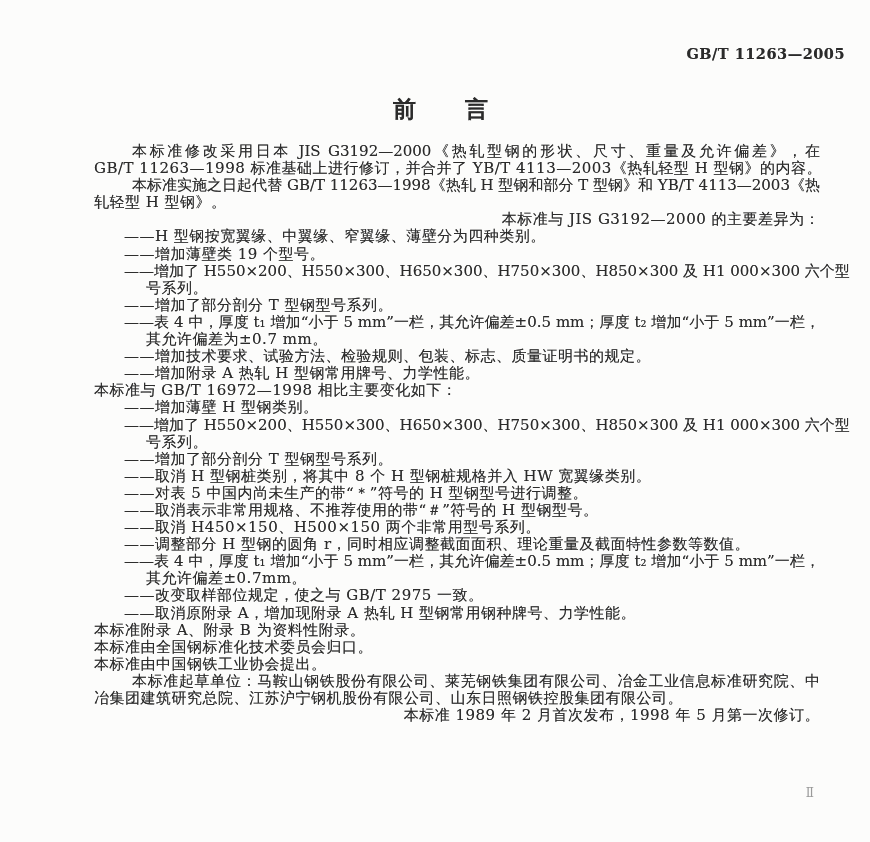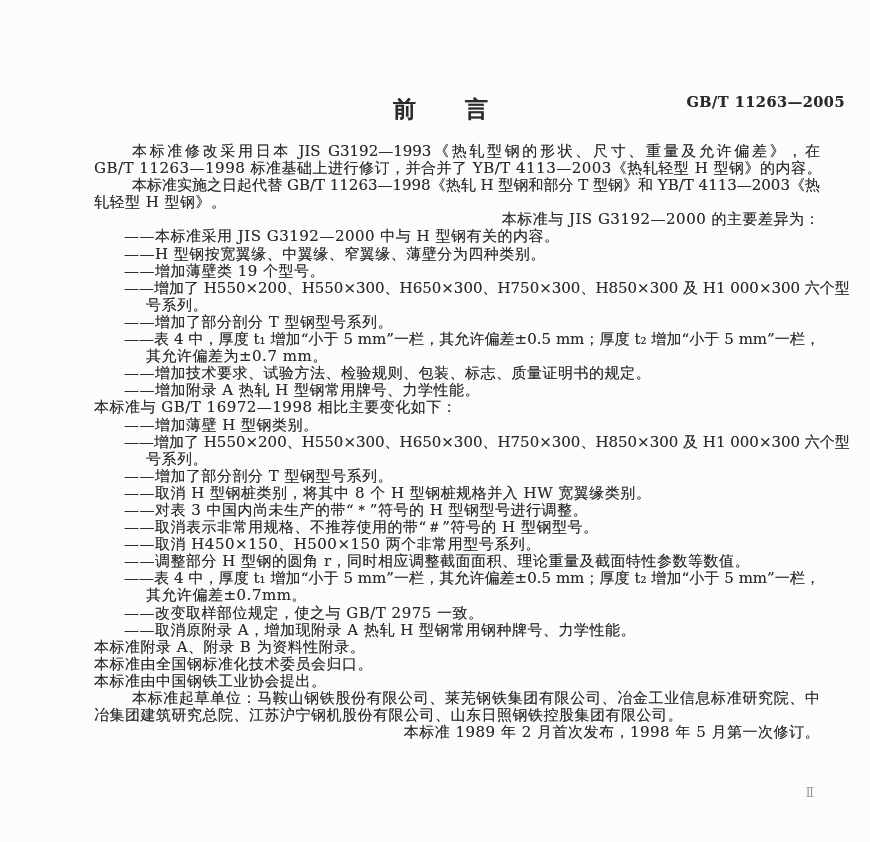--- a/index.html
+++ b/index.html
@@ -15,21 +15,20 @@
     color: #2b2b2b;
     font-family: "DejaVu Serif", "Liberation Serif", serif;
     text-shadow: 0 0 0.4px rgba(45,45,45,0.55);
   }
   .doc-number {
     position: absolute;
     top: 45px; right: 25px;
     font-size: 14.5px;
     font-weight: bold;
     letter-spacing: 0.5px;
-    margin-top: 48px;
   }
   .title {
     position: absolute;
     top: 88px; left: 0;
     width: 100%;
     margin: 6px;
     text-align: center;
     font-family: "DejaVu Sans", "Liberation Sans", sans-serif;
     font-size: 23px;
     font-weight: bold;
@@ -62,42 +61,41 @@
     text-shadow: none;
   }
 </style>
 </head>
 <body>
 
 <div class="page">
   <div class="doc-number">GB/T 11263—2005</div>
   <h1 class="title">前　　言</h1>
   <div class="body">
-      <div class="line indent justify">本标准修改采用日本 JIS G3192—1993《热轧型钢的形状、尺寸、重量及允许偏差》，在</div>
+      <div class="line indent justify">本标准修改采用日本 JIS G3192—2000《热轧型钢的形状、尺寸、重量及允许偏差》，在</div>
       <div class="line margin">GB/T 11263—1998 标准基础上进行修订，并合并了 YB/T 4113—2003《热轧轻型 H 型钢》的内容。</div>
       <div class="line indent justify">本标准实施之日起代替 GB/T 11263—1998《热轧 H 型钢和部分 T 型钢》和 YB/T 4113—2003《热</div>
       <div class="line margin">轧轻型 H 型钢》。</div>
       <div class="line indent">本标准与 JIS G3192—2000 的主要差异为：</div>
-      <div class="line dash">——本标准采用 JIS G3192—2000 中与 H 型钢有关的内容。</div>
       <div class="line dash">——H 型钢按宽翼缘、中翼缘、窄翼缘、薄壁分为四种类别。</div>
       <div class="line dash">——增加薄壁类 19 个型号。</div>
       <div class="line dash justify">——增加了 H550×200、H550×300、H650×300、H750×300、H850×300 及 H1 000×300 六个型</div>
       <div class="line dashcont">号系列。</div>
       <div class="line dash">——增加了部分剖分 T 型钢型号系列。</div>
       <div class="line dash justify">——表 4 中，厚度 t₁ 增加“小于 5 mm”一栏，其允许偏差±0.5 mm；厚度 t₂ 增加“小于 5 mm”一栏，</div>
       <div class="line dashcont">其允许偏差为±0.7 mm。</div>
       <div class="line dash">——增加技术要求、试验方法、检验规则、包装、标志、质量证明书的规定。</div>
       <div class="line dash">——增加附录 A 热轧 H 型钢常用牌号、力学性能。</div>
       <div class="line margin">本标准与 GB/T 16972—1998 相比主要变化如下：</div>
       <div class="line dash">——增加薄壁 H 型钢类别。</div>
       <div class="line dash justify">——增加了 H550×200、H550×300、H650×300、H750×300、H850×300 及 H1 000×300 六个型</div>
       <div class="line dashcont">号系列。</div>
       <div class="line dash">——增加了部分剖分 T 型钢型号系列。</div>
       <div class="line dash">——取消 H 型钢桩类别，将其中 8 个 H 型钢桩规格并入 HW 宽翼缘类别。</div>
-      <div class="line dash">——对表 3 中国内尚未生产的带“＊”符号的 H 型钢型号进行调整。</div>
+      <div class="line dash">——对表 5 中国内尚未生产的带“＊”符号的 H 型钢型号进行调整。</div>
       <div class="line dash">——取消表示非常用规格、不推荐使用的带“＃”符号的 H 型钢型号。</div>
       <div class="line dash">——取消 H450×150、H500×150 两个非常用型号系列。</div>
       <div class="line dash">——调整部分 H 型钢的圆角 r，同时相应调整截面面积、理论重量及截面特性参数等数值。</div>
       <div class="line dash justify">——表 4 中，厚度 t₁ 增加“小于 5 mm”一栏，其允许偏差±0.5 mm；厚度 t₂ 增加“小于 5 mm”一栏，</div>
       <div class="line dashcont">其允许偏差±0.7mm。</div>
       <div class="line dash">——改变取样部位规定，使之与 GB/T 2975 一致。</div>
       <div class="line dash">——取消原附录 A，增加现附录 A 热轧 H 型钢常用钢种牌号、力学性能。</div>
       <div class="line margin">本标准附录 A、附录 B 为资料性附录。</div>
       <div class="line margin">本标准由全国钢标准化技术委员会归口。</div>
       <div class="line margin">本标准由中国钢铁工业协会提出。</div>

